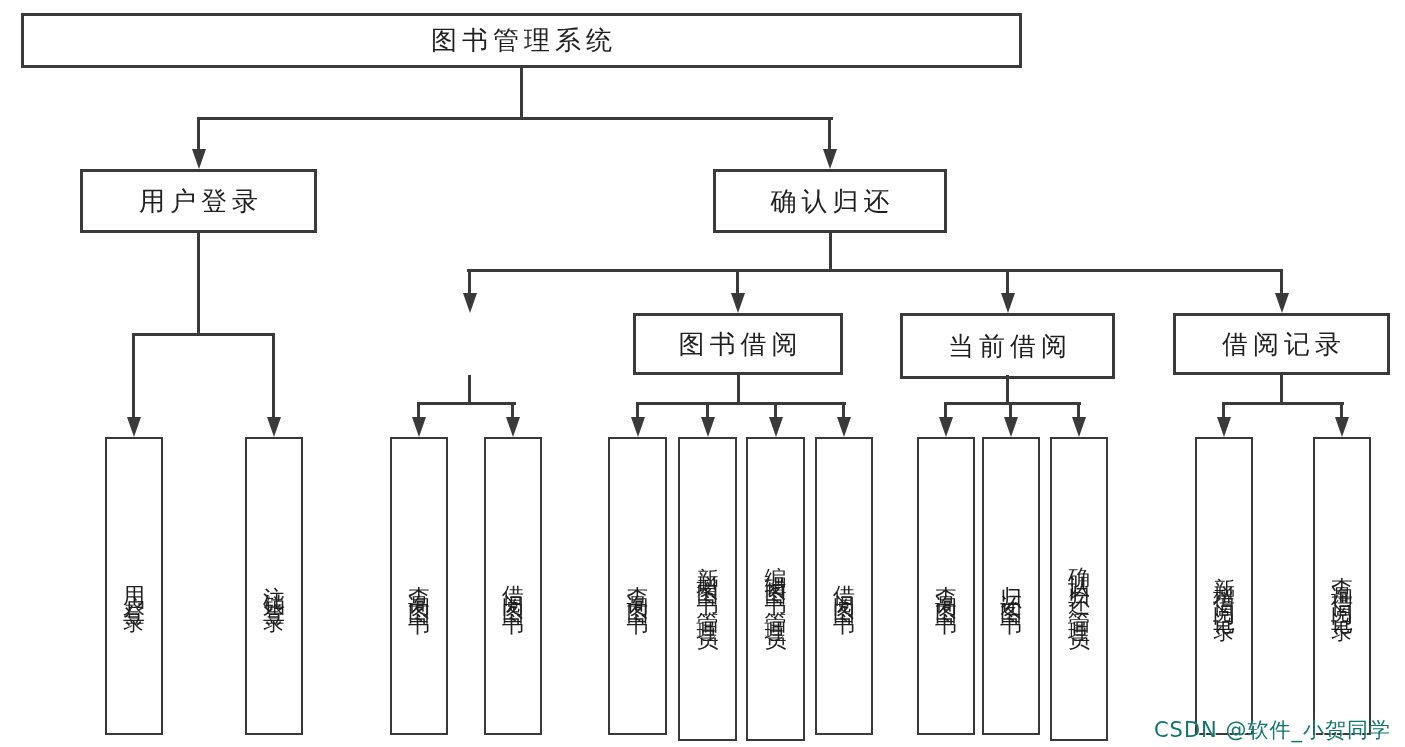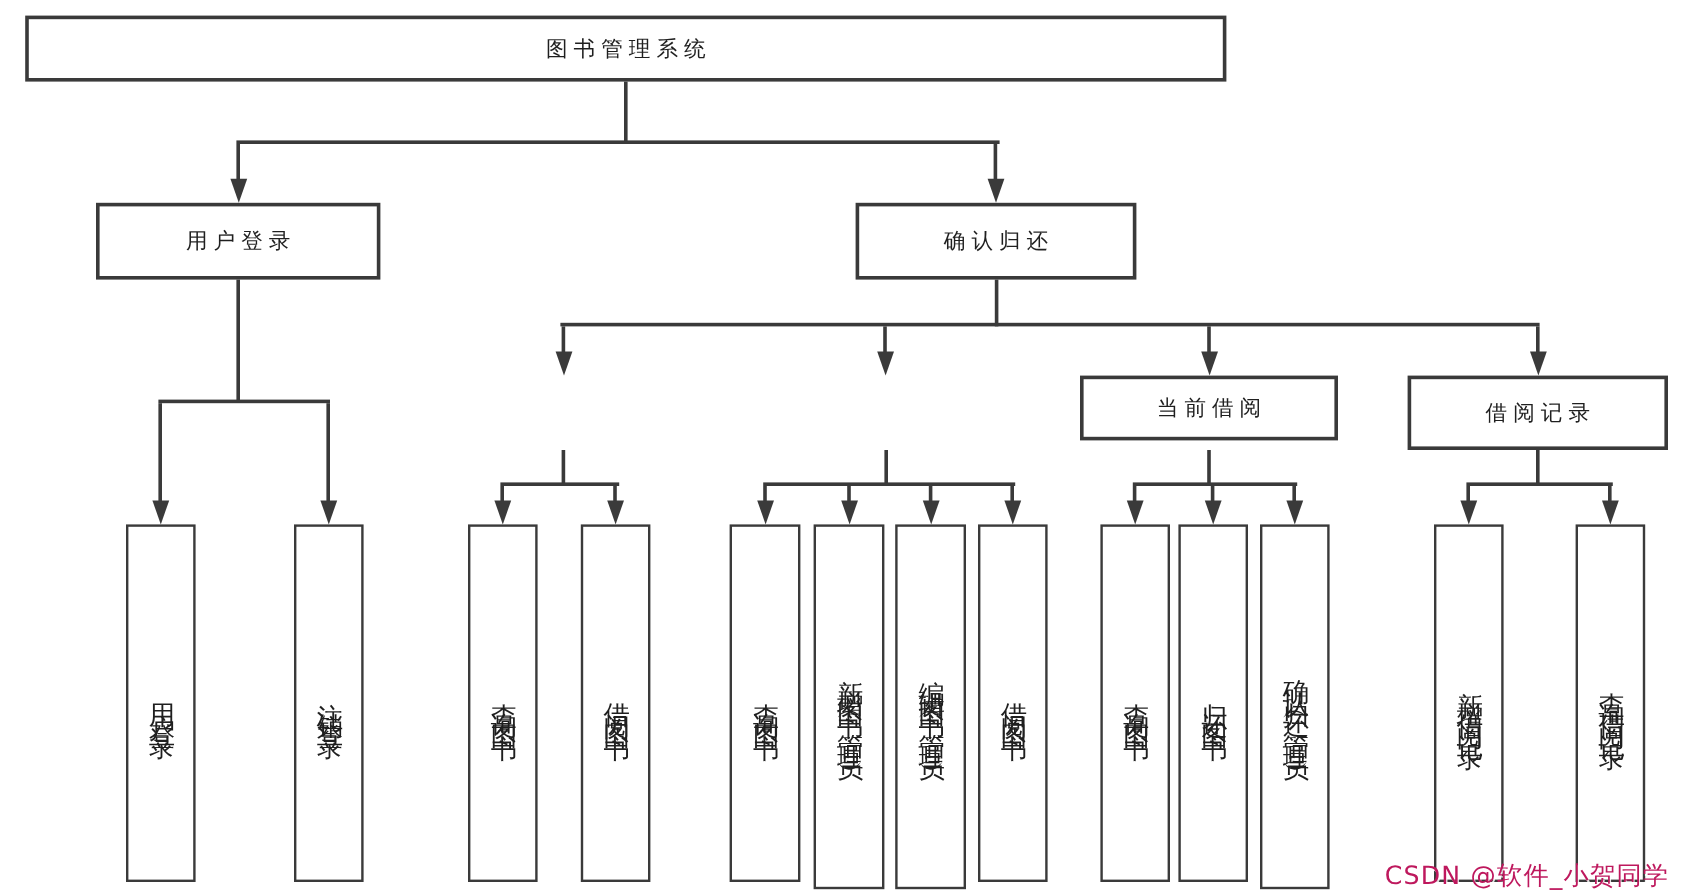--- a/index.html
+++ b/index.html
@@ -3,21 +3,21 @@
 <meta charset="utf-8">
 <style>
   html,body{margin:0;padding:0;background:#ffffff;}
   body{width:1405px;height:747px;overflow:hidden;
        font-family:"DejaVu Sans","Liberation Sans",sans-serif;}
   #stage{position:relative;width:1405px;height:747px;background:#fff;}
 
   .box{position:absolute;box-sizing:border-box;background:#fff;
        border:3px solid var(--line,#3a3a3a);
        display:flex;align-items:center;justify-content:center;
-       color:var(--text,#1f1f1f);font-size:18px;letter-spacing:5px;
+       color:var(--text,#1f1f1f);font-size:26px;letter-spacing:5px;
        text-indent:5px;white-space:nowrap;}
   .leaf{border-width:2px;font-size:22px;
         writing-mode:vertical-rl;text-orientation:mixed;
         letter-spacing:9px;text-indent:0;white-space:normal;
         line-height:1;}
 
   .cline{position:absolute;background:var(--line,#3a3a3a);}
   .ahead{position:absolute;width:0;height:0;
          border-left:7px solid transparent;
          border-right:7px solid transparent;
@@ -30,42 +30,43 @@
 </head>
 <body>
 
 <div id="stage" style="--line: #3a3a3a; --text: #1f1f1f; background: rgb(255, 255, 255);">
 
   <div class="box" style="left:21px;top:13px;width:1001px;height:55px;">图书管理系统</div>
 
   <div class="box" style="left:80px;top:169px;width:237px;height:64px;">用户登录</div>
   <div class="box" style="left:713px;top:169px;width:234px;height:64px;">确认归还</div>
 
-  <div class="box" style="left:900px;top:313px;width:215px;height:54px;">当前借阅</div>
+  <div class="box" style="left:633px;top:313px;width:210px;height:62px;">图书借阅</div>
+  <div class="box" style="left:900px;top:313px;width:215px;height:66px;">当前借阅</div>
   <div class="box" style="left:1173px;top:313px;width:217px;height:62px;">借阅记录</div>
 
   <div class="box leaf" style="left:105px;top:437px;width:58px;height:298px;">用户登录</div>
   <div class="box leaf" style="left:245px;top:437px;width:58px;height:298px;">注销登录</div>
 
   <div class="box leaf" style="left:390px;top:437px;width:58px;height:298px;">查询图书</div>
   <div class="box leaf" style="left:484px;top:437px;width:58px;height:298px;">借阅图书</div>
 
   <div class="box leaf" style="left:608px;top:437px;width:59px;height:298px;">查询图书</div>
   <div class="box leaf" style="left:678px;top:437px;width:59px;height:304px;">新增图书（管理员）</div>
   <div class="box leaf" style="left:746px;top:437px;width:59px;height:304px;">编辑图书（管理员）</div>
   <div class="box leaf" style="left:815px;top:437px;width:58px;height:298px;">借阅图书</div>
 
   <div class="box leaf" style="left:917px;top:437px;width:58px;height:298px;">查询图书</div>
   <div class="box leaf" style="left:982px;top:437px;width:58px;height:298px;">归还图书</div>
   <div class="box leaf" style="left:1050px;top:437px;width:58px;height:304px;">确认归还（管理员）</div>
 
   <div class="box leaf" style="left:1195px;top:437px;width:58px;height:298px;">新增借阅记录</div>
   <div class="box leaf" style="left:1313px;top:437px;width:58px;height:298px;">查询借阅记录</div>
 
-  <div id="watermark" style="color: #be185d;">CSDN @软件_小贺同学</div>
+  <div id="watermark" style="color: #0f766e;">CSDN @软件_小贺同学</div>
 <div class="cline" style="left: 520px; top: 68px; width: 3px; height: 52px;"></div>
     <div class="cline" style="left: 197px; top: 117px; width: 636px; height: 3px;"></div>
     <div class="cline" style="left: 197px; top: 120px; width: 3px; height: 30px;"></div>
     <div class="cline" style="left: 828px; top: 120px; width: 3px; height: 30px;"></div>
     <div class="cline" style="left: 197px; top: 233px; width: 3px; height: 102px;"></div>
     <div class="cline" style="left: 132px; top: 333px; width: 143px; height: 3px;"></div>
     <div class="cline" style="left: 132px; top: 336px; width: 3px; height: 82px;"></div>
     <div class="cline" style="left: 272px; top: 336px; width: 3px; height: 82px;"></div>
     <div class="cline" style="left: 829px; top: 233px; width: 3px; height: 39px;"></div>
     <div class="cline" style="left: 467px; top: 269px; width: 816px; height: 3px;"></div>

